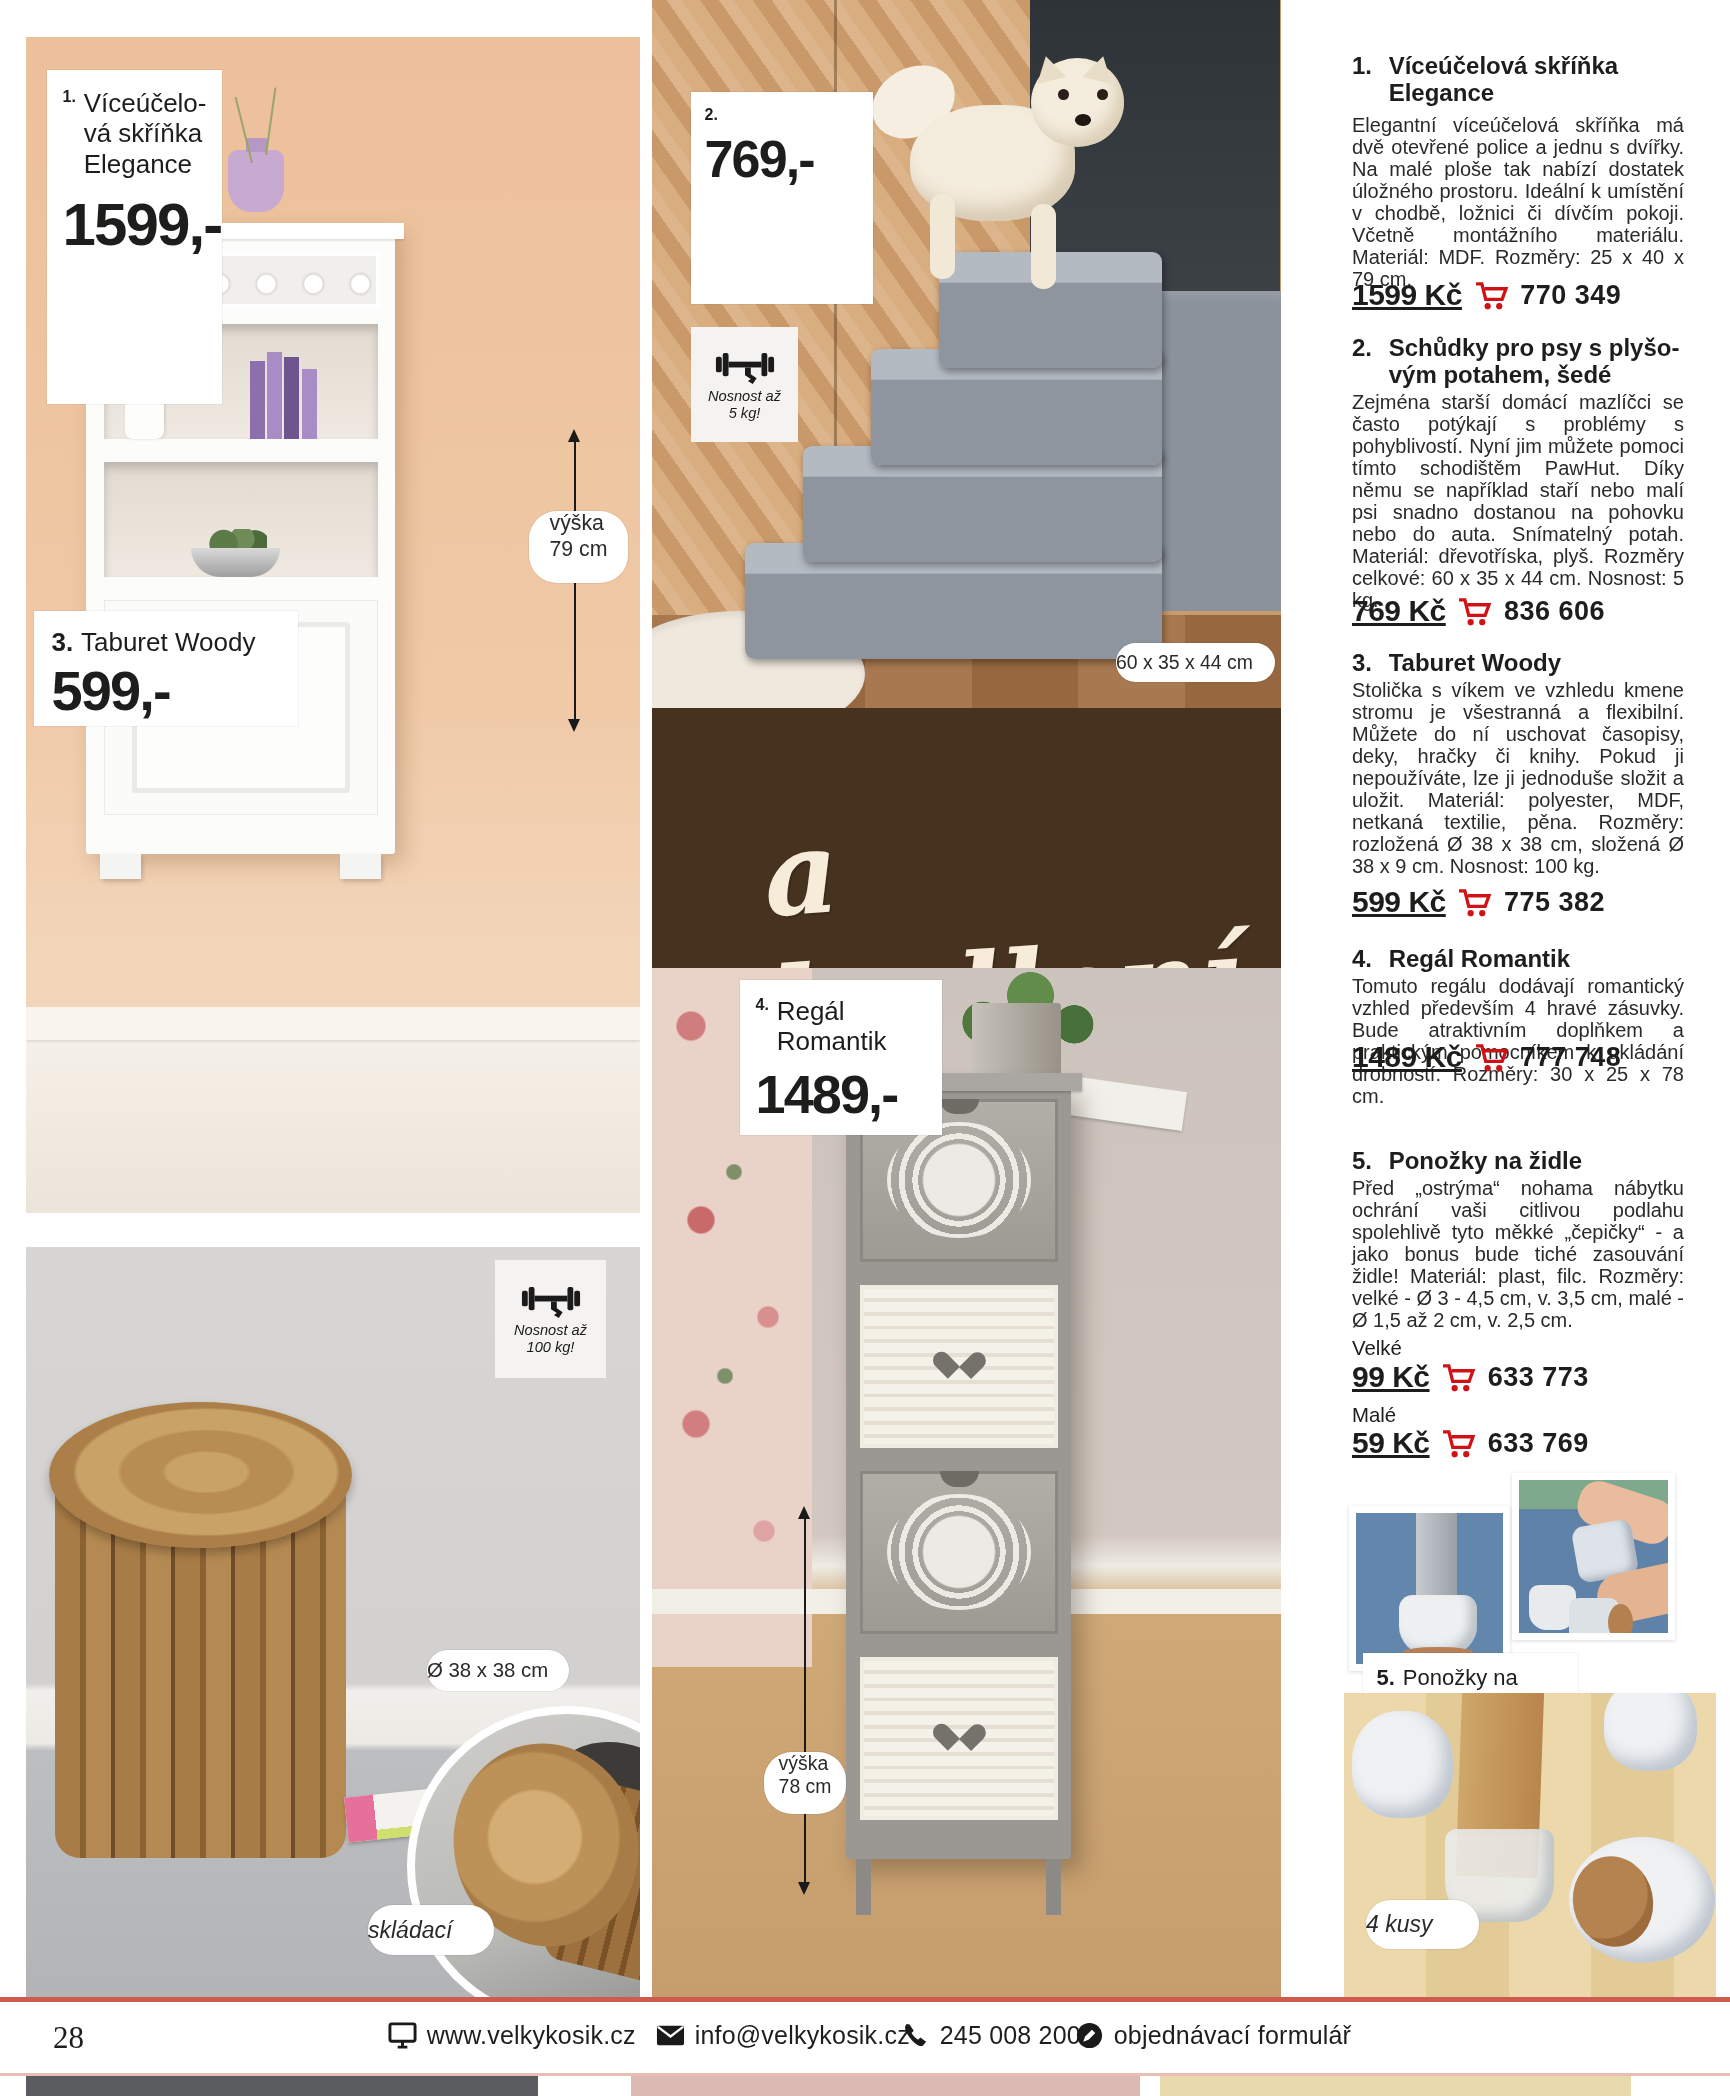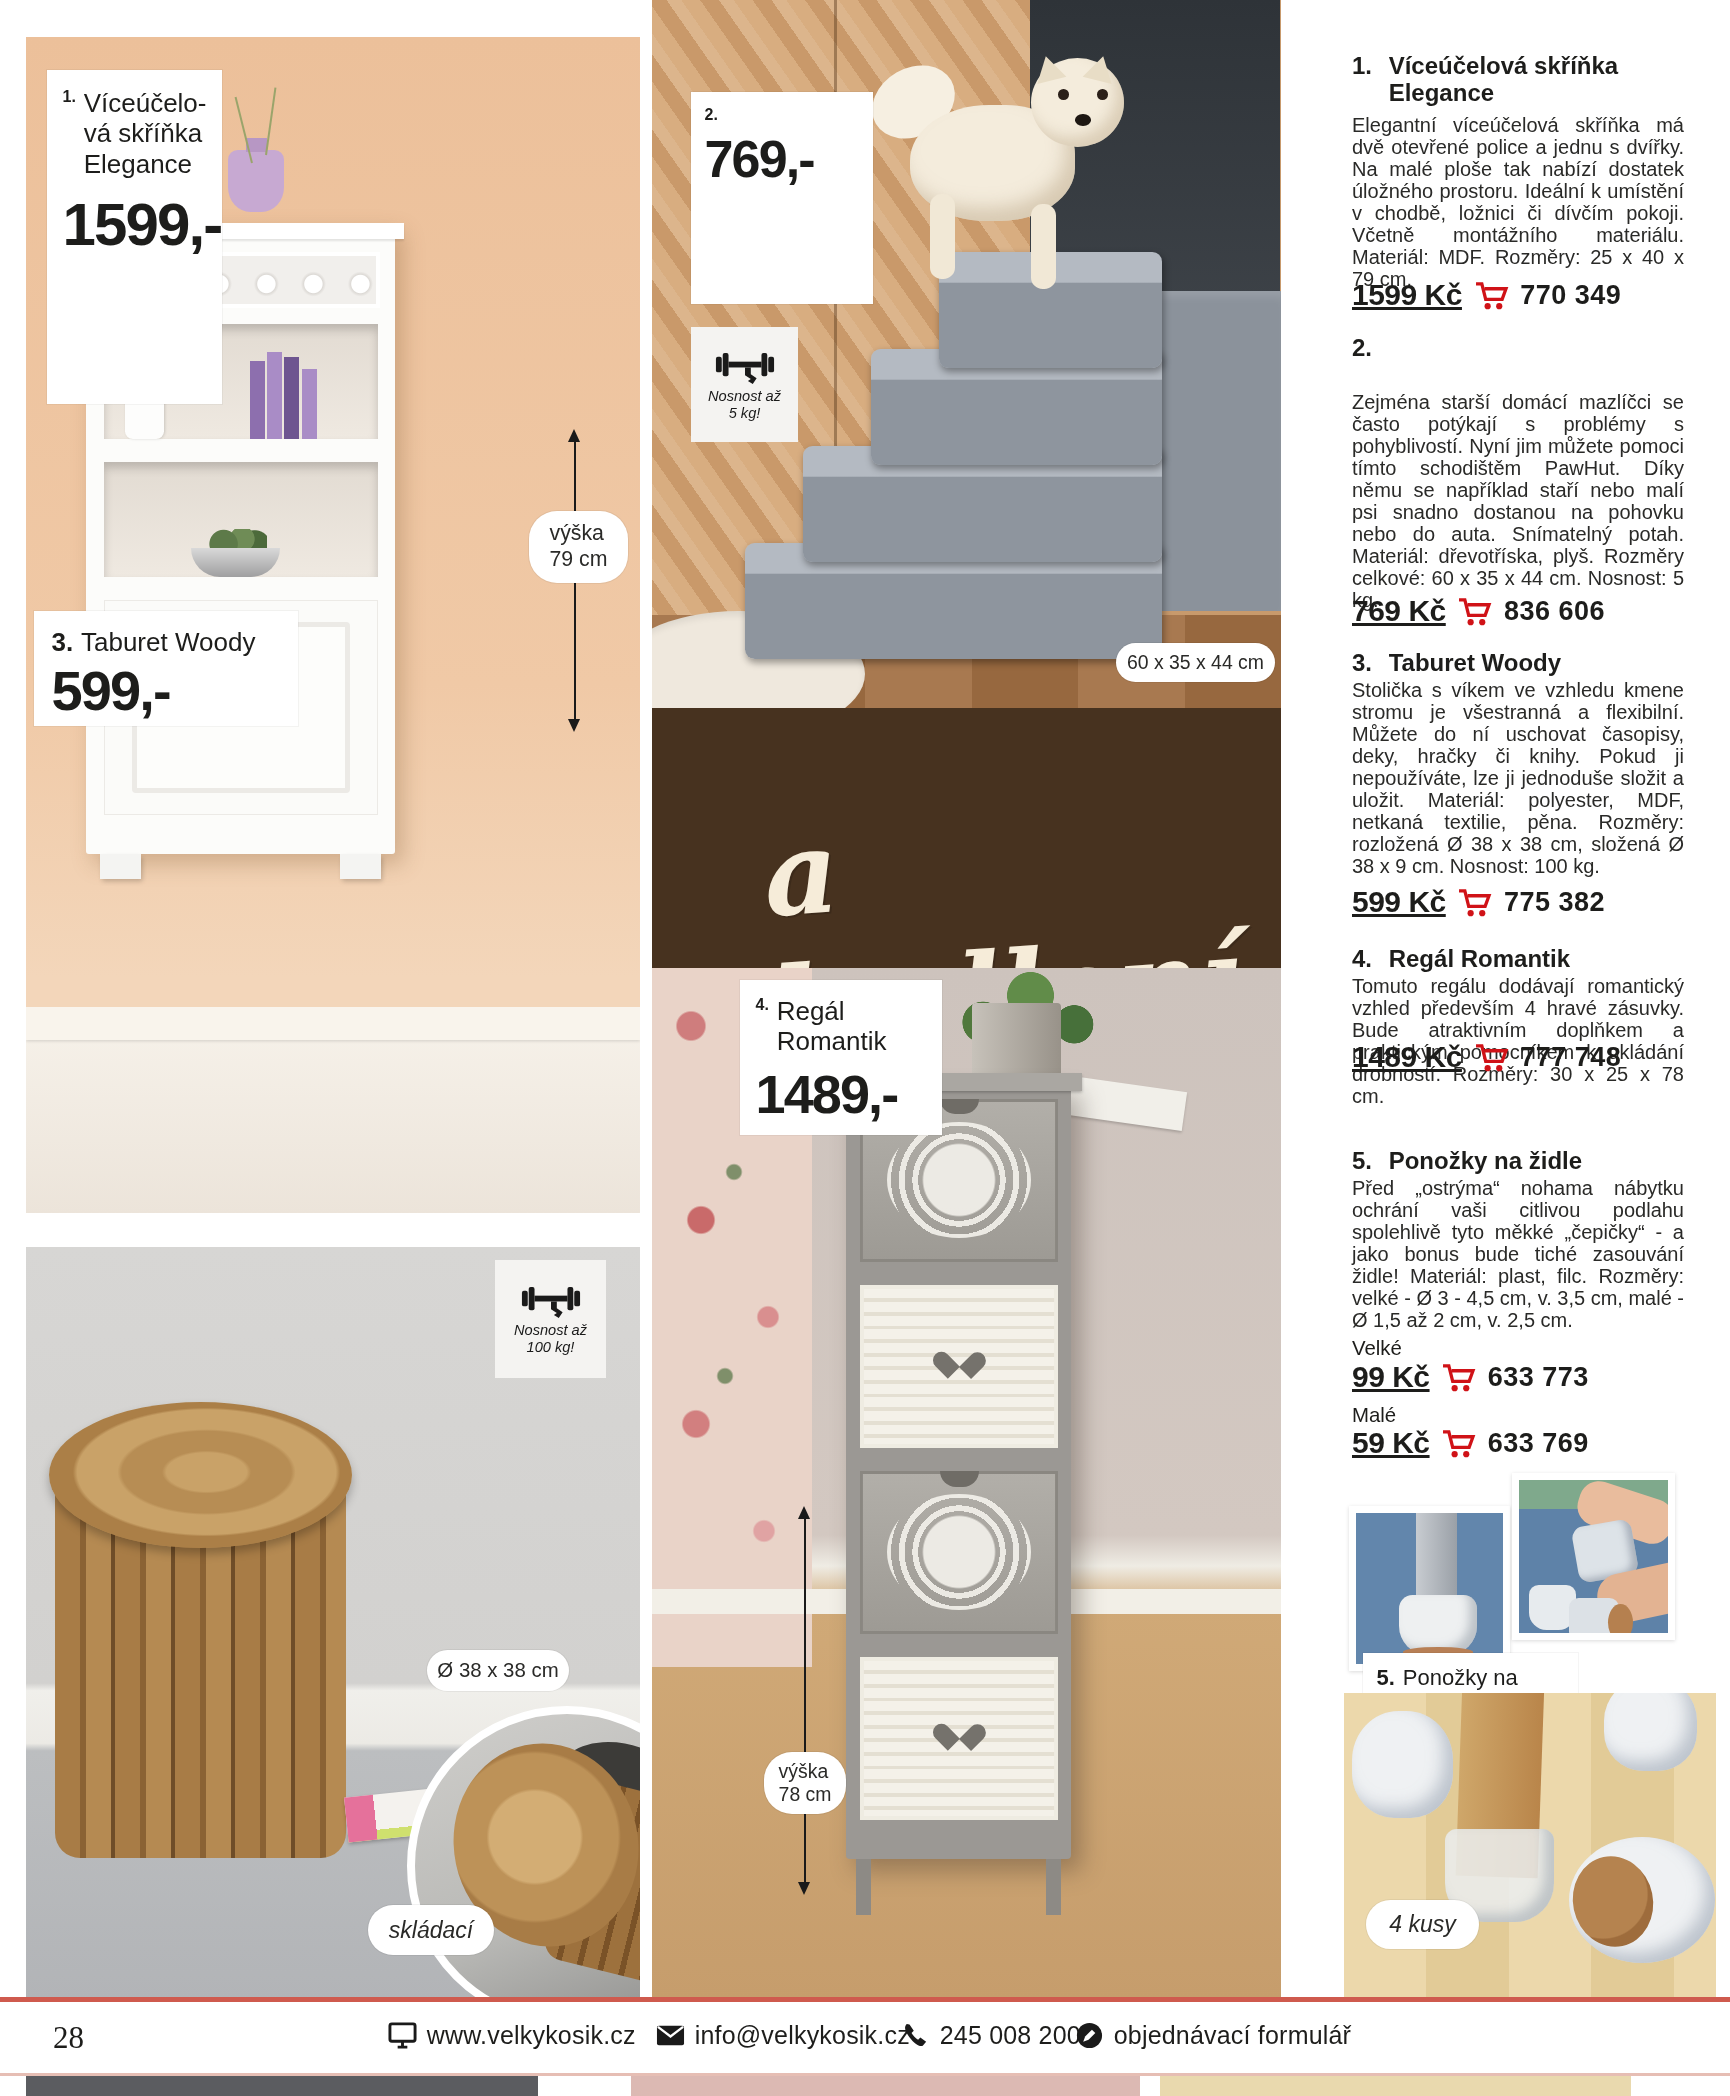--- a/index.html
+++ b/index.html
@@ -10,21 +10,21 @@
   .photo { position:absolute; overflow:hidden; }
   .preline { white-space:pre-line; }
 
   
   .plabel { position:absolute; background:#ffffff; box-shadow:0 0 0 1px rgba(0,0,0,.04); padding:17.5px 15.5px; }
   .plabel .row { display:flex; gap:7.8px; }
   .plabel .num { font-weight:700; }
   .plabel .pname { line-height:1.18; }
   .bigprice { font-weight:700; letter-spacing:-1.9px; line-height:1; }
 
-  .smalltag { position:absolute; background:#fff; display:flex; align-items:center; justify-content:center;
+  .smalltag { position:absolute; background:#fff; display:flex; align-items:center; justify-content:flex-start;
               font-size:20.4px; color:#2a2a28; box-shadow:0 0 0 1px rgba(0,0,0,.05);border-radius:28px; }
 
   .badge { position:absolute; background:#f4f3f1; display:flex; flex-direction:column; align-items:center;
            justify-content:center; gap:2px; text-align:center; font-style:italic; font-size:14.6px; line-height:1.15;
            color:#1a1a1a; padding:7.8px; }
 
   
   .varrow { position:absolute; width:1.9px; background:#1a1a1a; }
   .varrow::before, .varrow::after { content:""; position:absolute; left:-5.8px; border:6.8px solid transparent; }
   .varrow::before { top:-11.6px; border-bottom:13.6px solid #1a1a1a; }
@@ -404,20 +404,22 @@
   <svg class="cartsvg" viewBox="0 0 36 30">
     <path d="M2 3h6l4 16h17l4-11H11" fill="none" stroke="#d01217" stroke-width="3.4"></path>
     <circle cx="14" cy="26" r="3.2" fill="#d01217"></circle>
       <circle cx="26" cy="26" r="3.2" fill="#d01217"></circle>
   </svg>
   <span class="code">770 349</span>
 </div>
 
 <div class="rc rc-h" style="top:335px">
   <span class="n">2.</span>
+  <span class="preline">Schůdky pro psy s plyšo-
+vým potahem, šedé</span>
 </div>
 <div class="rc rc-b" style="top:391px">Zejména starší domácí mazlíčci se často potýkají s problémy s pohyblivostí. Nyní jim můžete pomoci tímto schodištěm PawHut. Díky němu se například staří nebo malí psi snadno dostanou na pohovku nebo do auta. Snímatelný potah. Materiál: dřevotříska, plyš. Rozměry celkové: 60 x 35 x 44 cm. Nosnost: 5 kg.</div>
 <div class="rc pricerow" style="top:594px">
   <span class="kc">769 Kč</span>
   <svg class="cartsvg" viewBox="0 0 36 30">
     <path d="M2 3h6l4 16h17l4-11H11" fill="none" stroke="#d01217" stroke-width="3.4"></path>
     <circle cx="14" cy="26" r="3.2" fill="#d01217"></circle>
       <circle cx="26" cy="26" r="3.2" fill="#d01217"></circle>
   </svg>
   <span class="code">836 606</span>

